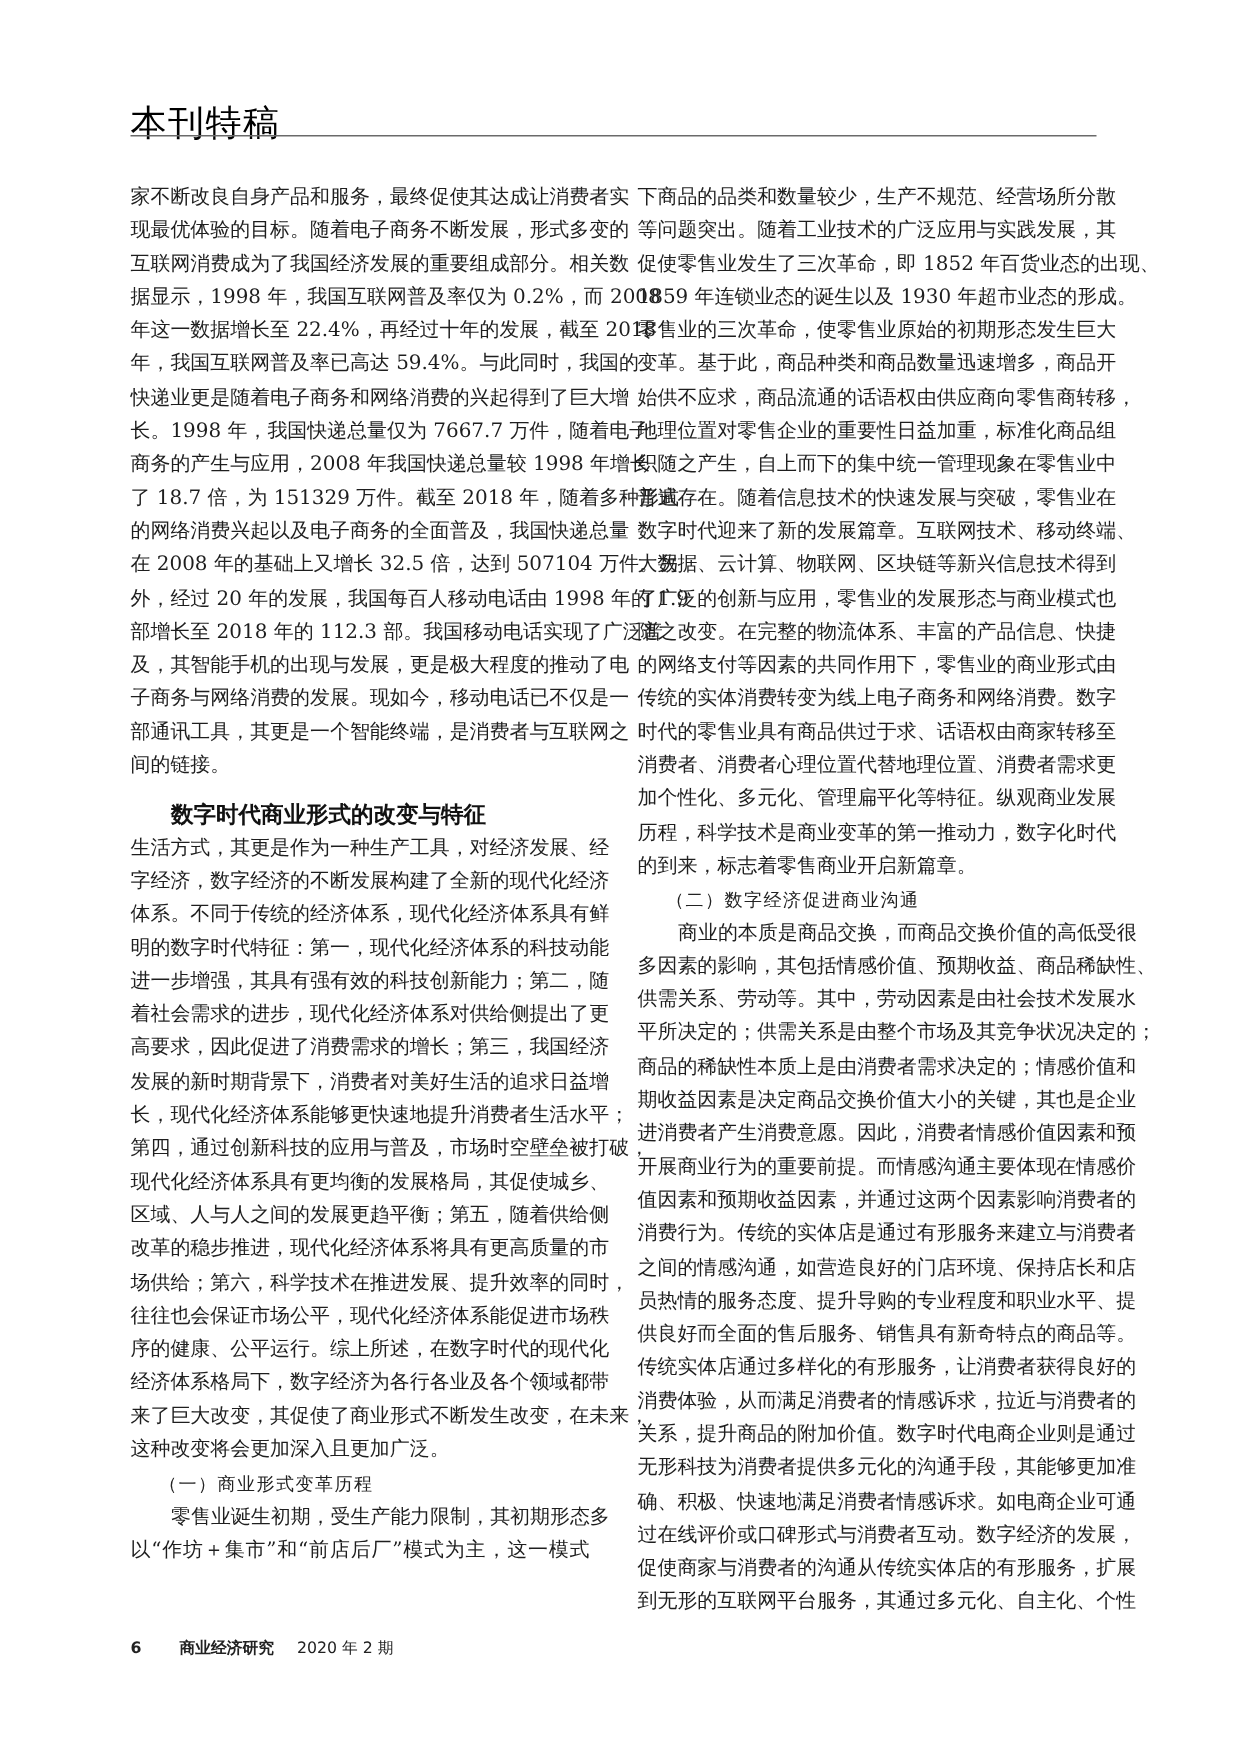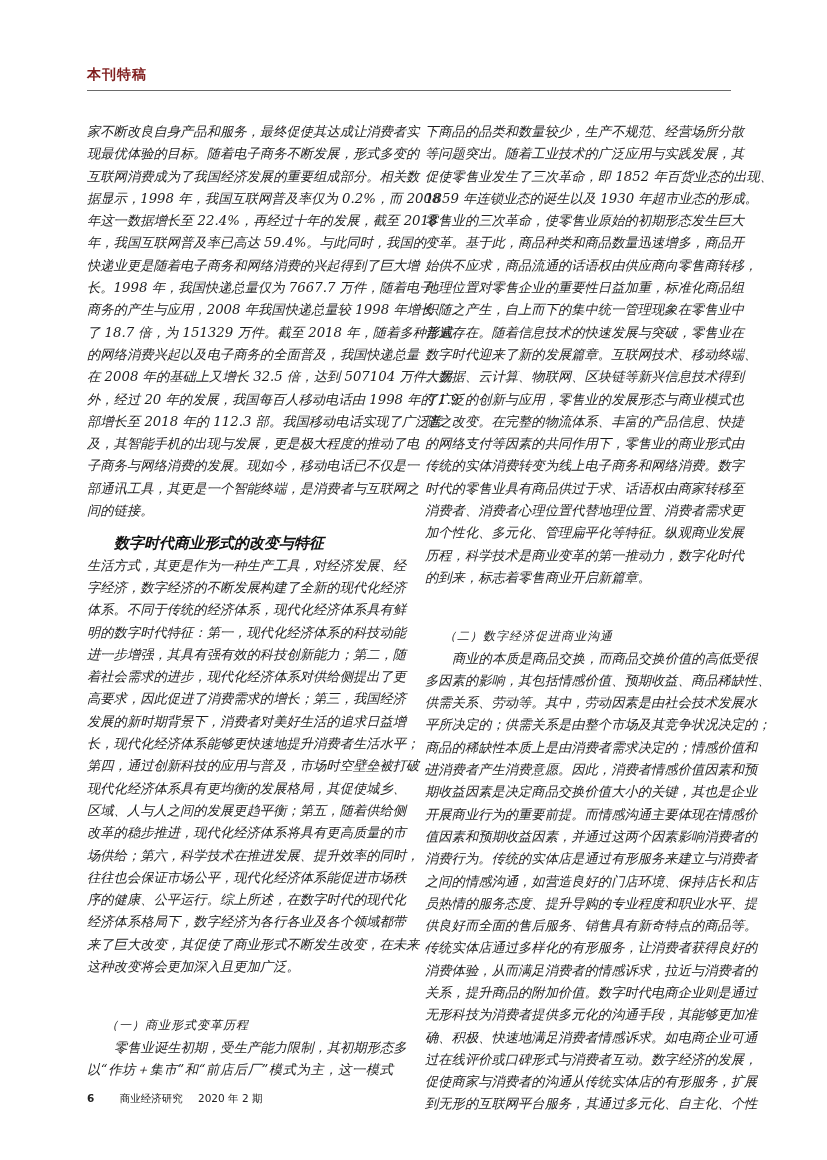--- a/index.html
+++ b/index.html
@@ -1,32 +1,32 @@
 <!DOCTYPE html>
 <html><head>
 <meta charset="utf-8">
 <style>
   html, body { margin: 0; padding: 0; background: #ffffff; }
   body { width: 827px; height: 1160px; position: relative; overflow: hidden;
          font-family: "DejaVu Serif", "Liberation Serif", serif; color: #1e1e1e; }
   .header-title { position: absolute; left: 87px; top: 66px; font-family: "DejaVu Sans", "Liberation Sans", sans-serif;
-                  font-weight: bold; font-size: 14px; letter-spacing: 1px; color: #7f1d1d; }
+                  font-weight: normal; font-size: 24px; letter-spacing: 1px; color: #000000; }
   .header-rule { position: absolute; left: 87px; top: 90px; width: 644px; height: 0; border-top: 1.5px solid #6a6a6a; }
-  .col { position: absolute; top: 121px; width: 306px; font-size: 13.3px; line-height: 22.3px; font-style: italic; }
+  .col { position: absolute; top: 121px; width: 306px; font-size: 13.3px; line-height: 22.3px; }
   .col-left { left: 87px; }
   .col-right { left: 425px; }
   .line { display: block; white-space: nowrap; text-align: justify; text-align-last: justify; height: 22.3px; overflow: visible; }
   .line.last { text-align-last: left; }
   .line.indent { padding-left: 27px; }
   .section-heading { display: block; font-family: "DejaVu Sans", "Liberation Sans", sans-serif; font-weight: bold;
                      font-size: 15px; line-height: 22.3px; padding-left: 27px; margin-top: 10px; color: #111; }
-  .subheading { display: block; font-size: 12px; line-height: 22.3px; padding-left: 19px; letter-spacing: 1px; color: #222; margin-top: 36px; }
+  .subheading { display: block; font-size: 12px; line-height: 22.3px; padding-left: 19px; letter-spacing: 1px; color: #222; }
   .footer { position: absolute; left: 87px; top: 1092px; font-size: 10.5px; font-family: "DejaVu Sans", "Liberation Sans", sans-serif; color: #222; }
   .footer .page-num { font-weight: bold; margin-right: 22px; }
-  .footer .journal { font-weight: normal; margin-right: 12px; }
+  .footer .journal { font-weight: bold; margin-right: 12px; }
 </style>
 </head>
 <body>
 
 <div class="header-title">本刊特稿</div>
 <div class="header-rule"></div>
 
 <div class="col col-left">
   <div>
       <span class="line">家不断改良自身产品和服务，最终促使其达成让消费者实</span>
@@ -101,22 +101,22 @@
       <span class="line">历程，科学技术是商业变革的第一推动力，数字化时代</span>
       <span class="line last">的到来，标志着零售商业开启新篇章。</span>
     </div>
   <div class="subheading">（二）数字经济促进商业沟通</div>
   <div>
       <span class="line indent">商业的本质是商品交换，而商品交换价值的高低受很</span>
       <span class="line">多因素的影响，其包括情感价值、预期收益、商品稀缺性、</span>
       <span class="line">供需关系、劳动等。其中，劳动因素是由社会技术发展水</span>
       <span class="line">平所决定的；供需关系是由整个市场及其竞争状况决定的；</span>
       <span class="line">商品的稀缺性本质上是由消费者需求决定的；情感价值和</span>
+      <span class="line">期收益因素是决定商品交换价值大小的关键，其也是企业</span>
       <span class="line">进消费者产生消费意愿。因此，消费者情感价值因素和预</span>
-      <span class="line">期收益因素是决定商品交换价值大小的关键，其也是企业</span>
       <span class="line">开展商业行为的重要前提。而情感沟通主要体现在情感价</span>
       <span class="line">值因素和预期收益因素，并通过这两个因素影响消费者的</span>
       <span class="line">消费行为。传统的实体店是通过有形服务来建立与消费者</span>
       <span class="line">之间的情感沟通，如营造良好的门店环境、保持店长和店</span>
       <span class="line">员热情的服务态度、提升导购的专业程度和职业水平、提</span>
       <span class="line">供良好而全面的售后服务、销售具有新奇特点的商品等。</span>
       <span class="line">传统实体店通过多样化的有形服务，让消费者获得良好的</span>
       <span class="line">消费体验，从而满足消费者的情感诉求，拉近与消费者的</span>
       <span class="line">关系，提升商品的附加价值。数字时代电商企业则是通过</span>
       <span class="line">无形科技为消费者提供多元化的沟通手段，其能够更加准</span>

